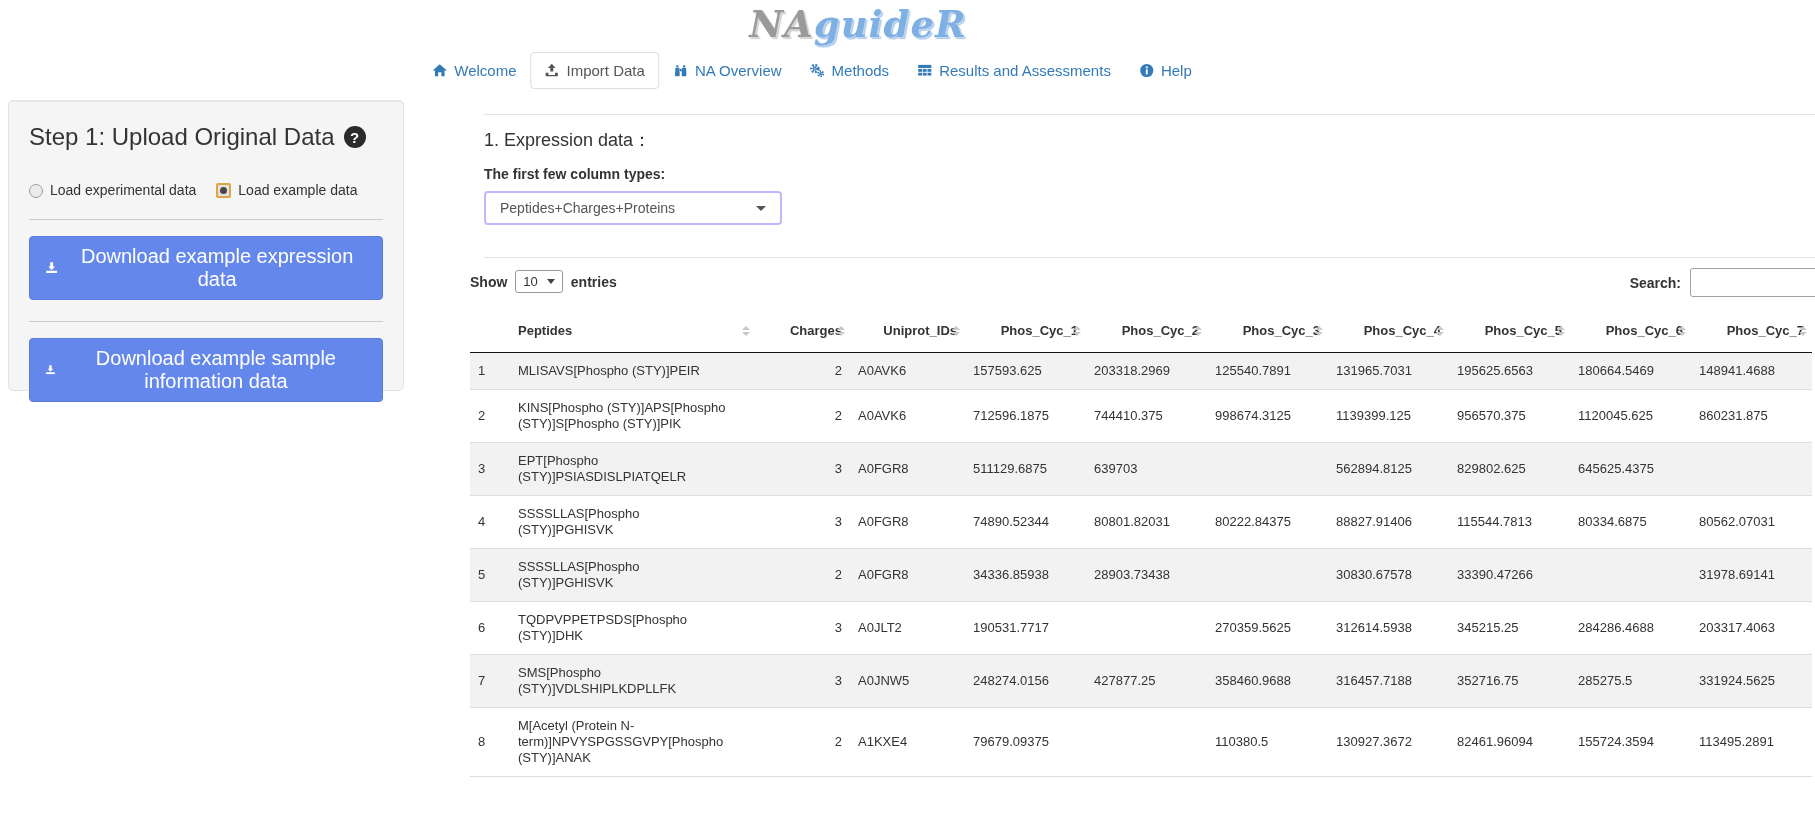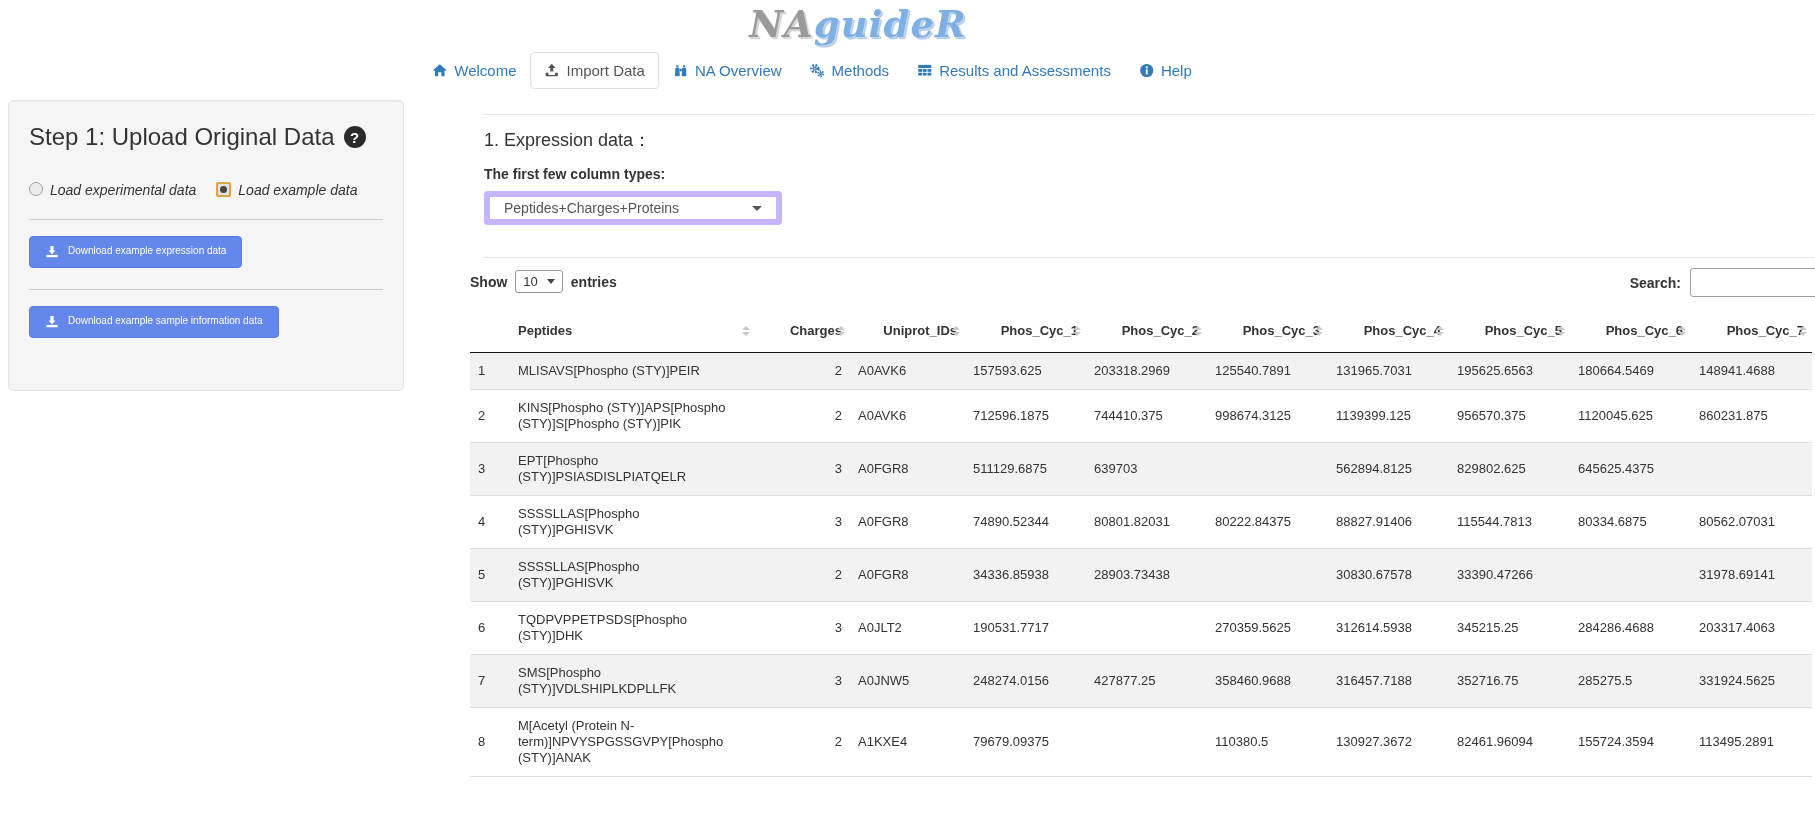--- a/index.html
+++ b/index.html
@@ -21,37 +21,37 @@
   .tab svg { width:15px; height:15px; flex:0 0 auto; }
 
   
   .sidebar-panel { position:absolute; left:8px; top:100px; width:396px; height:291px;
     background:#f5f5f5; border:1px solid #e3e3e3; border-radius:5px; padding:18px 20px;
     box-shadow:inset 0 1px 1px rgba(0,0,0,.05); }
   .panel-title { font-size:24px; font-weight:400; color:#333; display:flex; align-items:center; gap:9px; margin-top:4px; }
   .q-icon { width:22px; height:22px; border-radius:50%; background:#2b2b2b; color:#fff;
     font-size:15px; font-weight:bold; display:inline-flex; align-items:center; justify-content:center; flex:0 0 auto; }
   .radio-row { margin-top:31px; font-size:14px; color:#333; display:flex; align-items:center; gap:20px; }
-  .radio-opt { display:inline-flex; align-items:flex-start; gap:7px; cursor:pointer;font-style:italic; }
+  .radio-opt { display:inline-flex; align-items:flex-end; gap:7px; cursor:pointer; }
   .radio-circle { width:14px; height:14px; border-radius:50%; border:1px solid #9f9f9f; background:#ececec; flex:0 0 auto; }
   .radio-square { width:15px; height:15px; border:2px solid #dfa544; border-radius:2px; background:#e2e2e2;
     display:inline-flex; align-items:center; justify-content:center; flex:0 0 auto; }
   .radio-dot { width:7px; height:7px; border-radius:50%; background:#474747; }
   .sidebar-panel hr { border:none; border-top:1px solid #cbcbcb; margin:21px 0 16px 0; }
-  .dl-btn { display:inline-flex; gap:9px; background:#6487eb; color:#fff;
-    font-size:10px; border:1px solid #5a7ddd; border-radius:4px; padding:8px 15px; cursor:pointer;
+  .dl-btn { display:inline-flex; align-items:center; gap:9px; background:#6487eb; color:#fff;
+    font-size:20px; border:1px solid #5a7ddd; border-radius:4px; padding:8px 15px; cursor:pointer;
     font-family:inherit; }
   .dl-btn svg { width:14px; height:14px; fill:#fff; }
 
   
   .main-panel { position:absolute; left:470px; top:100px; width:1380px; }
   .main-hr { border:none; border-top:1px solid #e2e2e2; margin:14px 0 0 14px; }
   .section-title { margin:13px 0 0 14px; font-size:18px; font-weight:400; color:#333; }
   .bold-label { margin:14px 0 0 14px; font-size:14px; font-weight:bold; color:#333; }
-  .select-box { margin:9px 0 0 14px; width:298px; height:34px; border:6px solid #c4b5fd; border-radius:4px;
+  .select-box { margin:9px 0 0 14px; width:298px; height:34px; border:2px solid #c4b5fd; border-radius:4px;
     background:#fff; display:flex; align-items:center; justify-content:space-between;
     padding:0 14px; font-size:14px; color:#555; cursor:pointer; }
   .caret-down { width:0; height:0; border-left:5px solid transparent; border-right:5px solid transparent;
     border-top:5px solid #555; }
   .hr2 { margin-top:32px; }
 
   .dt-wrapper { position:relative; margin-top:12px; }
   .dt-length { display:flex; align-items:center; gap:8px; font-size:14px; font-weight:bold; color:#333; }
   .mini-select { display:inline-flex; align-items:center; gap:9px; border:1px solid #999; border-radius:3px;
     background:#fff; padding:3px 7px; font-weight:normal; font-size:13px; color:#333; cursor:pointer; }

